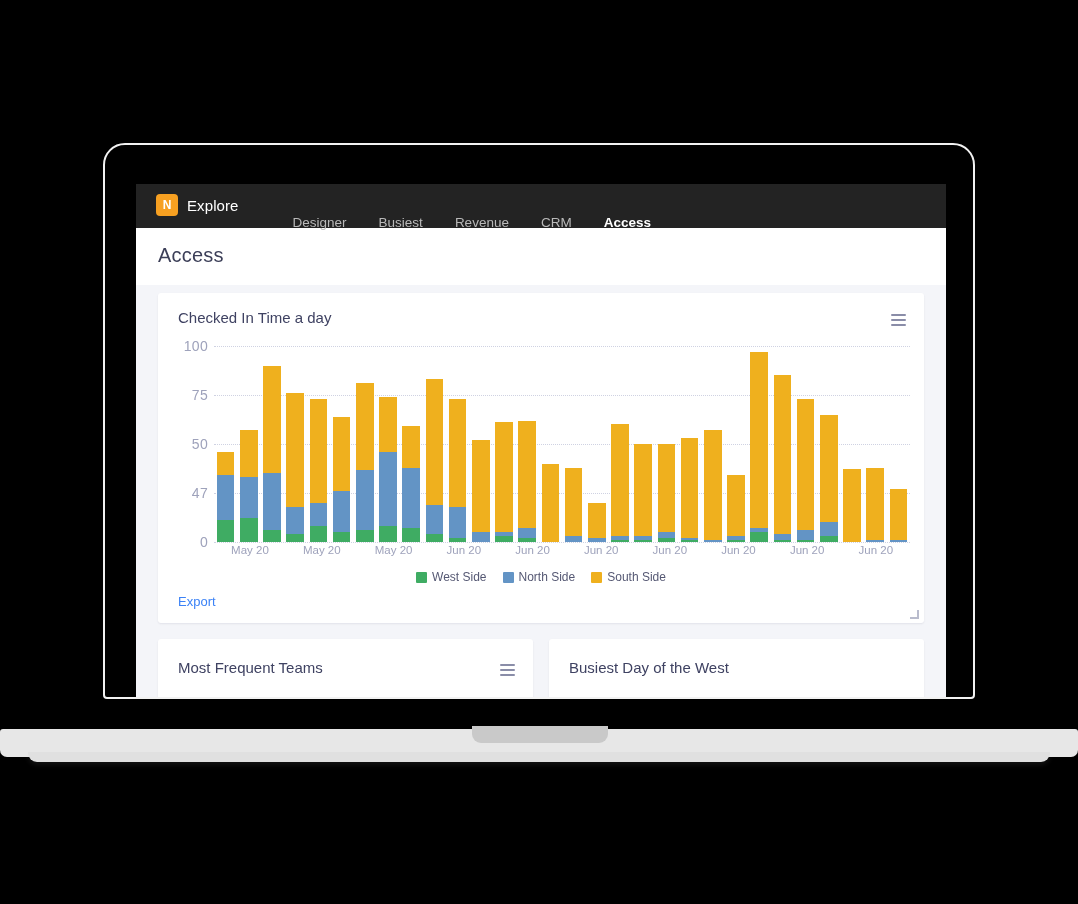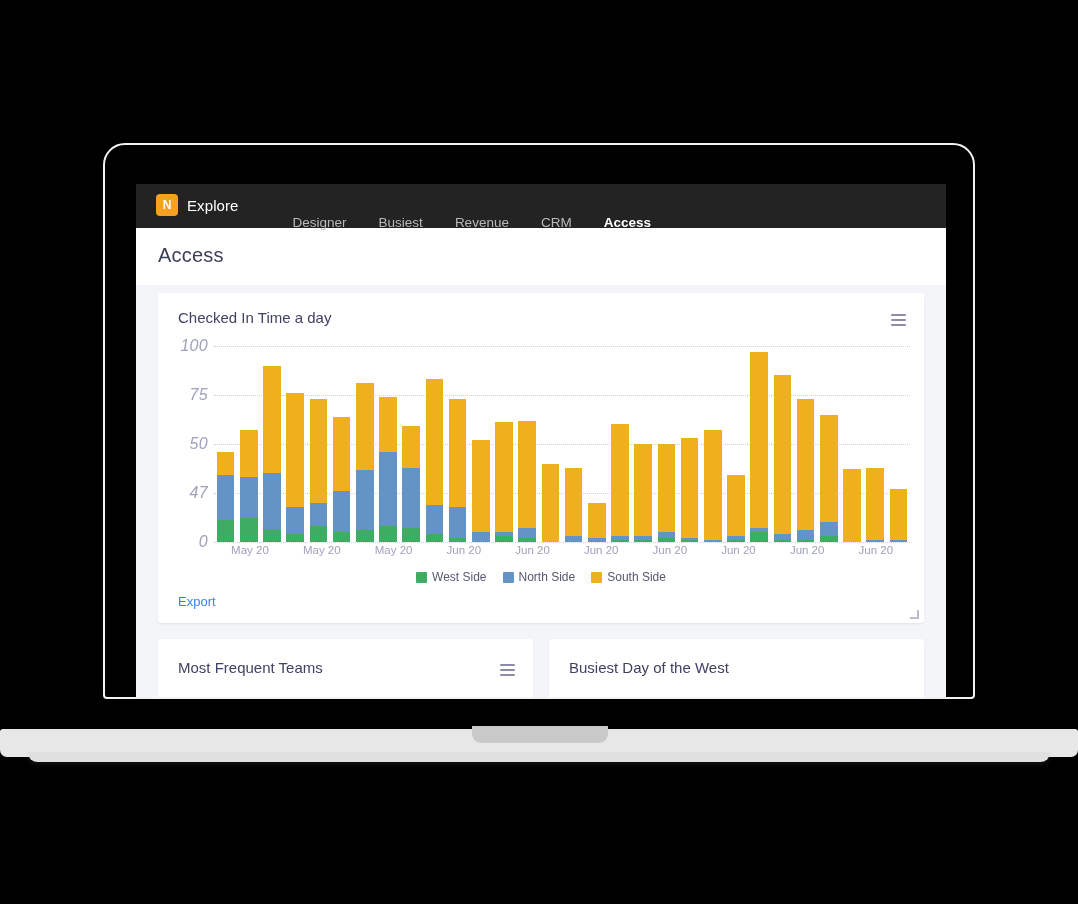--- a/index.html
+++ b/index.html
@@ -72,21 +72,21 @@
   .card-title{ font-size:15px; color:#3f4262; }
   .hamburger{ width:15px; height:12px; display:flex; flex-direction:column; justify-content:space-between; cursor:pointer;}
   .hamburger i{ display:block; height:2px; background:#8a8da8; border-radius:1px; }
 
   
   .chart-card{ height:330px; }
   .chart-wrap{ position:relative; height:212px; margin:18px 14px 0 16px; }
   .ylabels{ position:absolute; left:0; top:0; width:34px; height:196px; }
   .ylabel{
     position:absolute; right:0; transform:translateY(-50%);
-    font-size:16px; color:#9ea2bb; letter-spacing:.3px;font-style:italic;
+    font-size:14px; color:#9ea2bb; letter-spacing:.3px;
   }
   .plot{ position:absolute; left:40px; right:0; top:0; height:196px; }
   .gridline{ position:absolute; left:0; right:0; height:0; border-top:1px dotted #cfd2e2; }
   .bars{ position:absolute; left:0; right:0; bottom:0; top:0; display:flex; align-items:flex-end; }
   .barslot{ flex:1 1 0; height:100%; display:flex; align-items:flex-end; justify-content:center; position:relative;}
   .bar{ width:76%; display:flex; flex-direction:column; justify-content:flex-end; }
   .seg{ width:100%; }
   .xlabels{ position:absolute; left:40px; right:0; top:198px; display:flex; }
   .xslot{ flex:1 1 0; text-align:center; font-size:11.5px; color:#9ea2bb; white-space:nowrap;}
   .legend{

